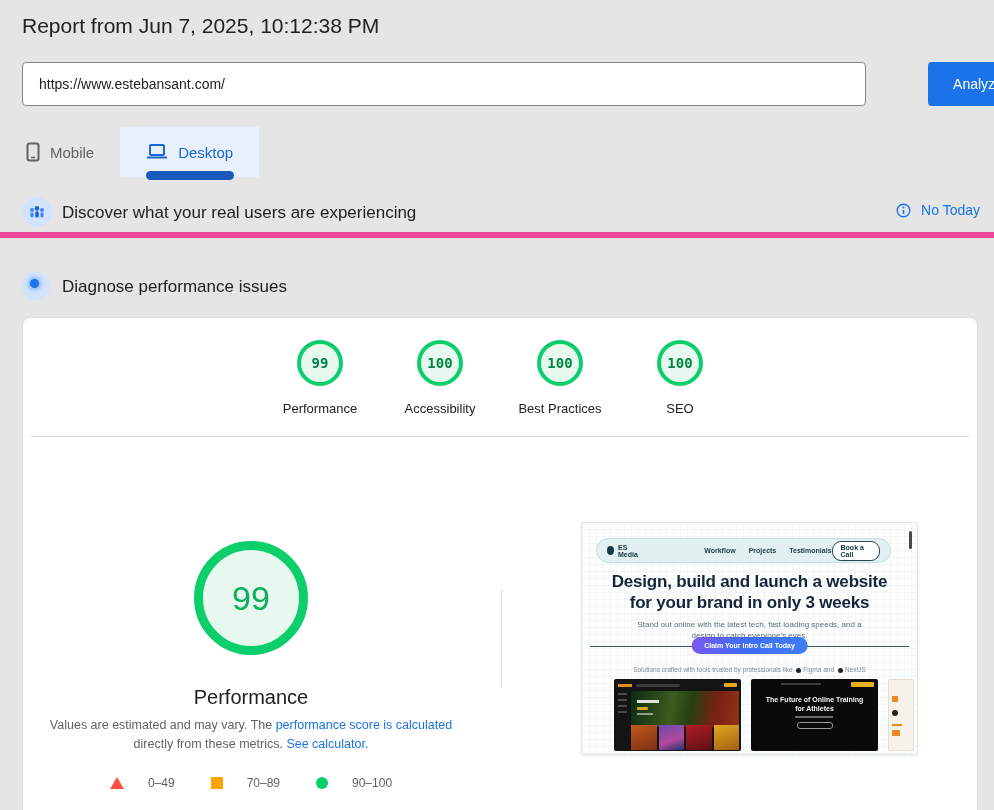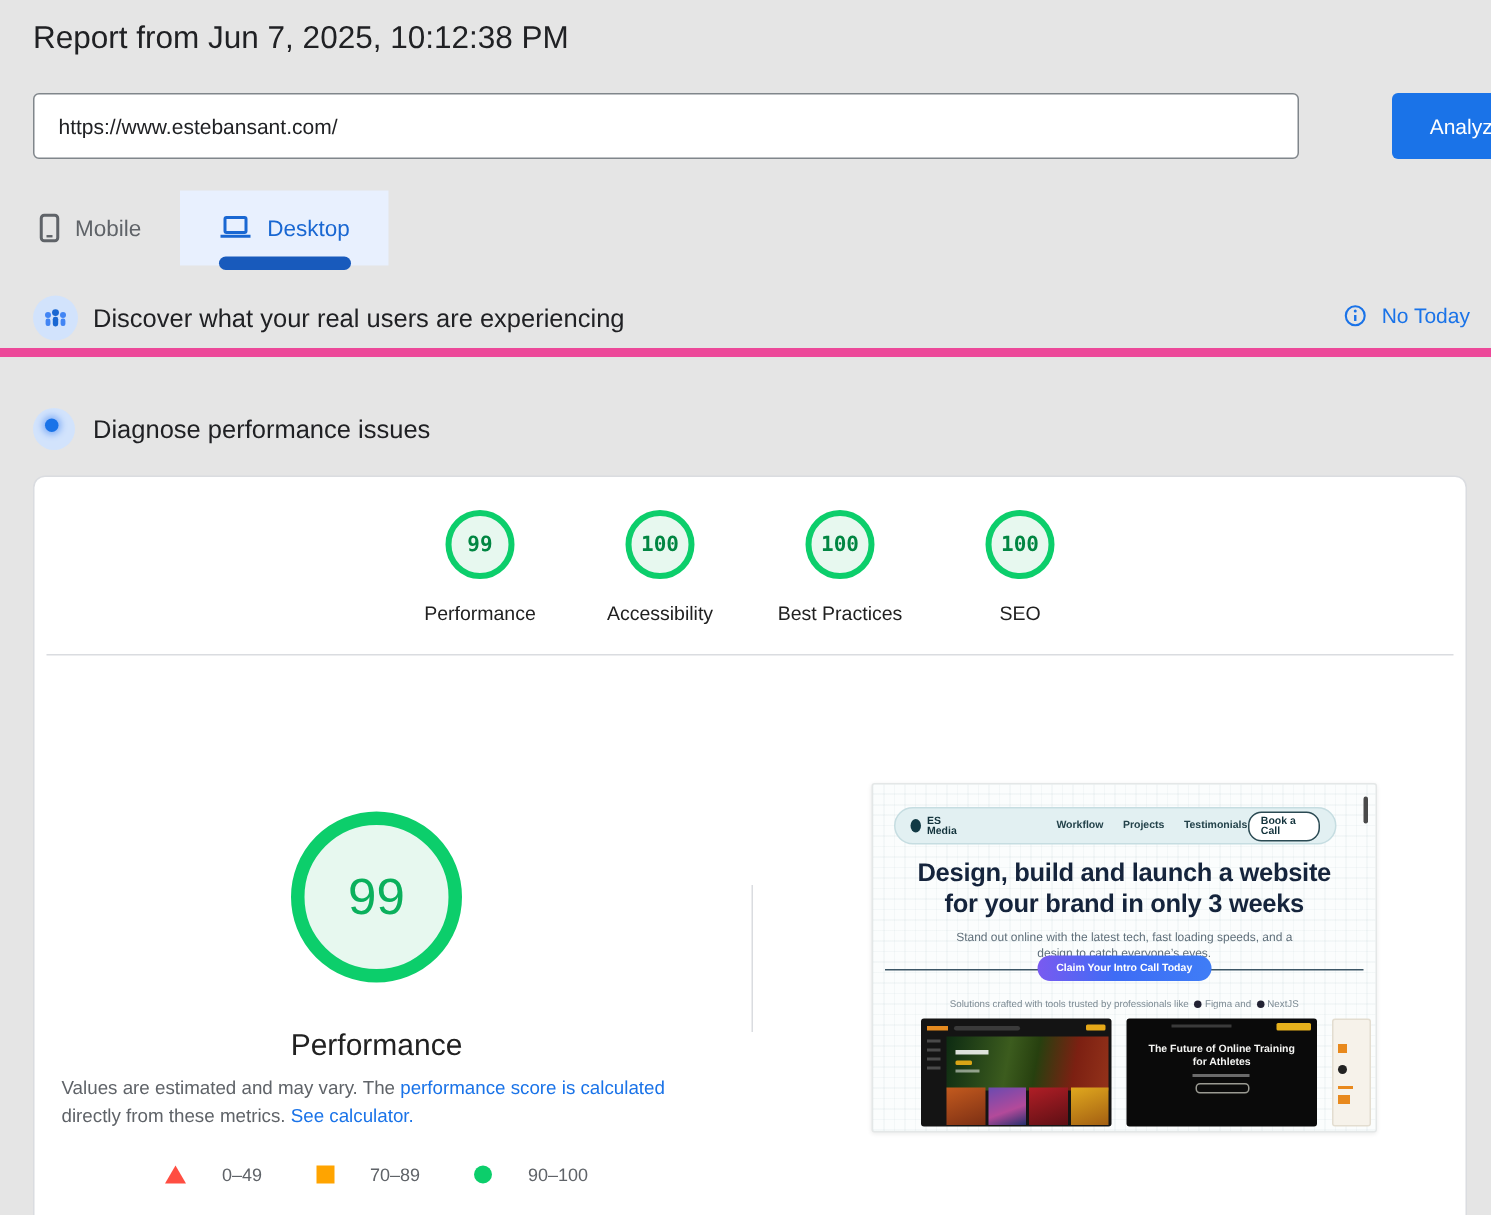--- a/index.html
+++ b/index.html
@@ -40,21 +40,21 @@
   .card-divider { position:absolute; top:118px; left:8px; right:8px; border-top:1px solid #dadce0; }
 
   
   .gauge-wrap { position:absolute; left:171px; top:223px; width:114px; height:114px; border:9px solid #0cce6b; border-radius:50%; background:#e7f8ef; display:flex; align-items:center; justify-content:center; }
   .gauge-value { font-size:34px; color:#0bb05c; }
   .gauge-label { position:absolute; top:368px; left:0; width:456px; text-align:center; font-size:20px; color:#212121; }
 
   .v-divider { position:absolute; left:478px; top:272px; width:1px; height:98px; background:#dadce0; }
 
   
-  .disclaimer { position:absolute; top:398px; left:18px; width:420px; font-size:12.5px; line-height:19px; color:#5f6368; }
+  .disclaimer { position:absolute; top:398px; left:18px; width:420px; text-align:center; font-size:12.5px; line-height:19px; color:#5f6368; }
   .disclaimer a { color:#1a73e8; text-decoration:none; }
   .legend { position:absolute; top:458px; left:0; width:456px; display:flex; justify-content:center; gap:36px; font-size:12px; color:#5f6368; }
   .legend-item { display:flex; align-items:center; gap:24px; }
   .shape-triangle { width:0; height:0; border-left:7px solid transparent; border-right:7px solid transparent; border-bottom:12px solid #ff4e42; }
   .shape-square { width:12px; height:12px; background:#ffa400; }
   .shape-circle { width:12px; height:12px; border-radius:50%; background:#0cce6b; }
 
   
   .thumb { position:absolute; left:558px; top:204px; width:337px; height:233px; background:#fbfdfd; border:1px solid #e4e7e7; border-radius:2px; box-shadow:0 1px 3px rgba(0,0,0,.08); overflow:hidden;
     background-image:repeating-linear-gradient(0deg, rgba(100,140,150,.05) 0 1px, transparent 1px 7px), repeating-linear-gradient(90deg, rgba(100,140,150,.05) 0 1px, transparent 1px 7px);padding-left:10px; }

